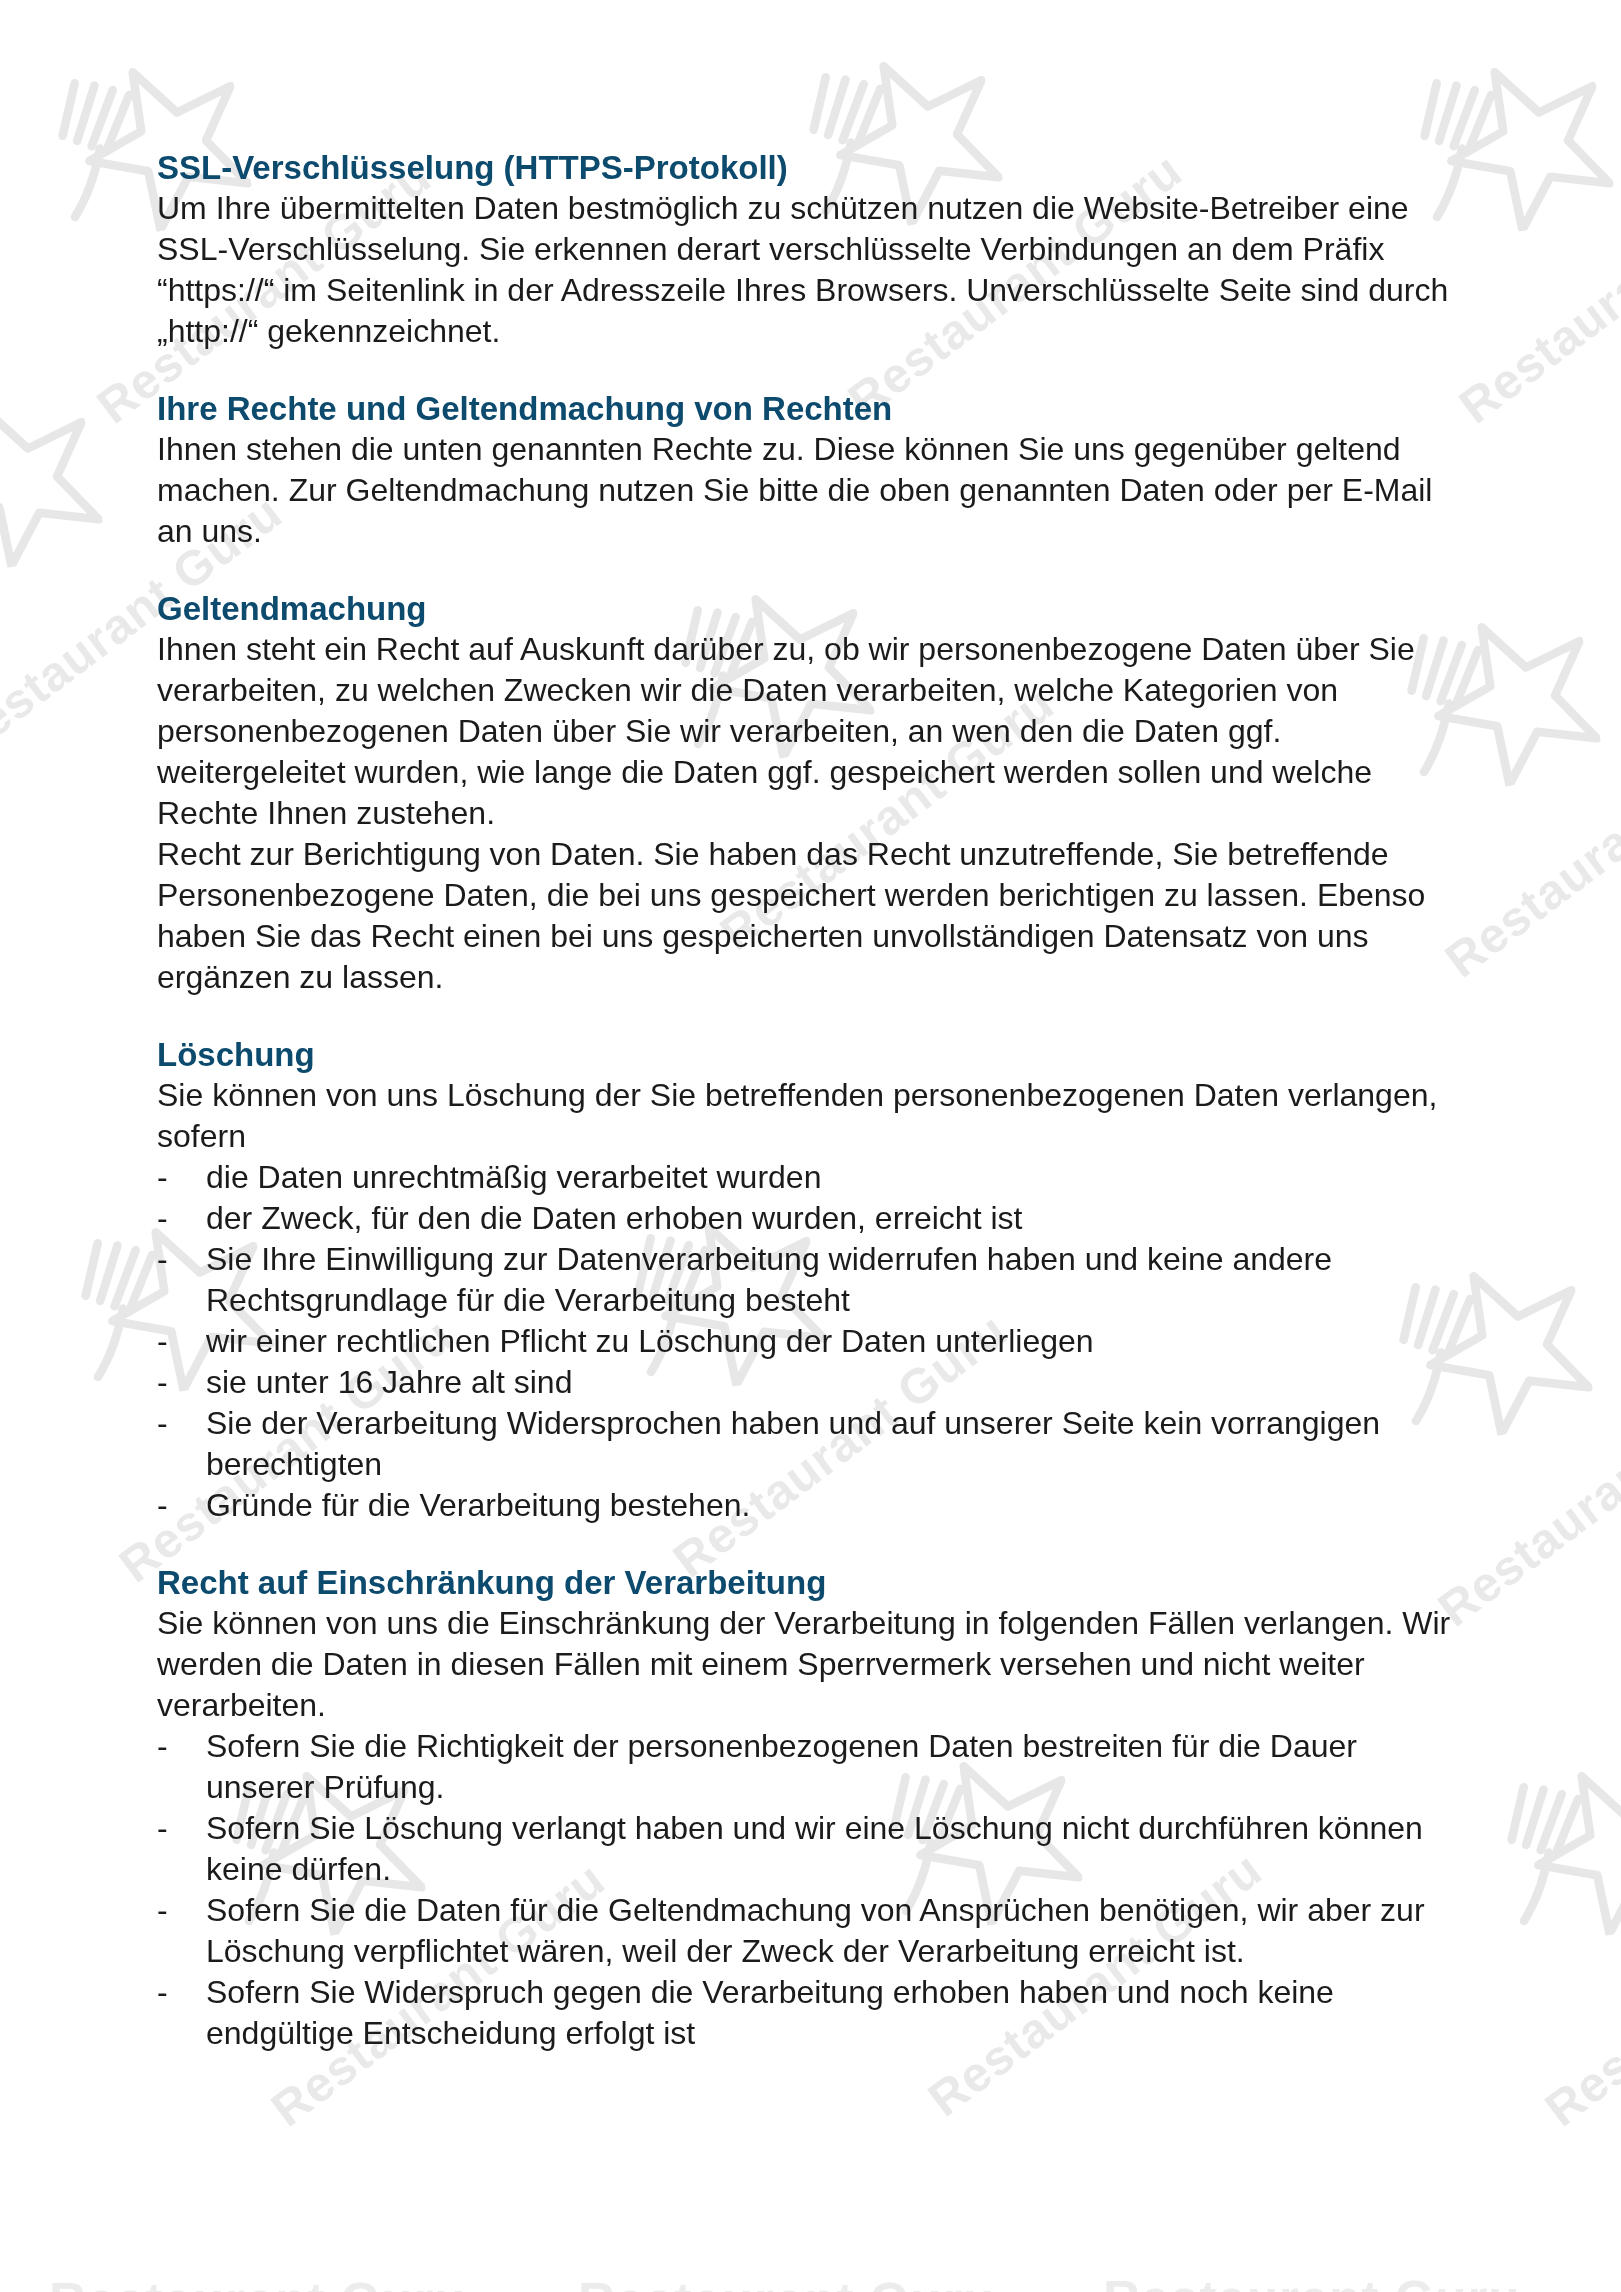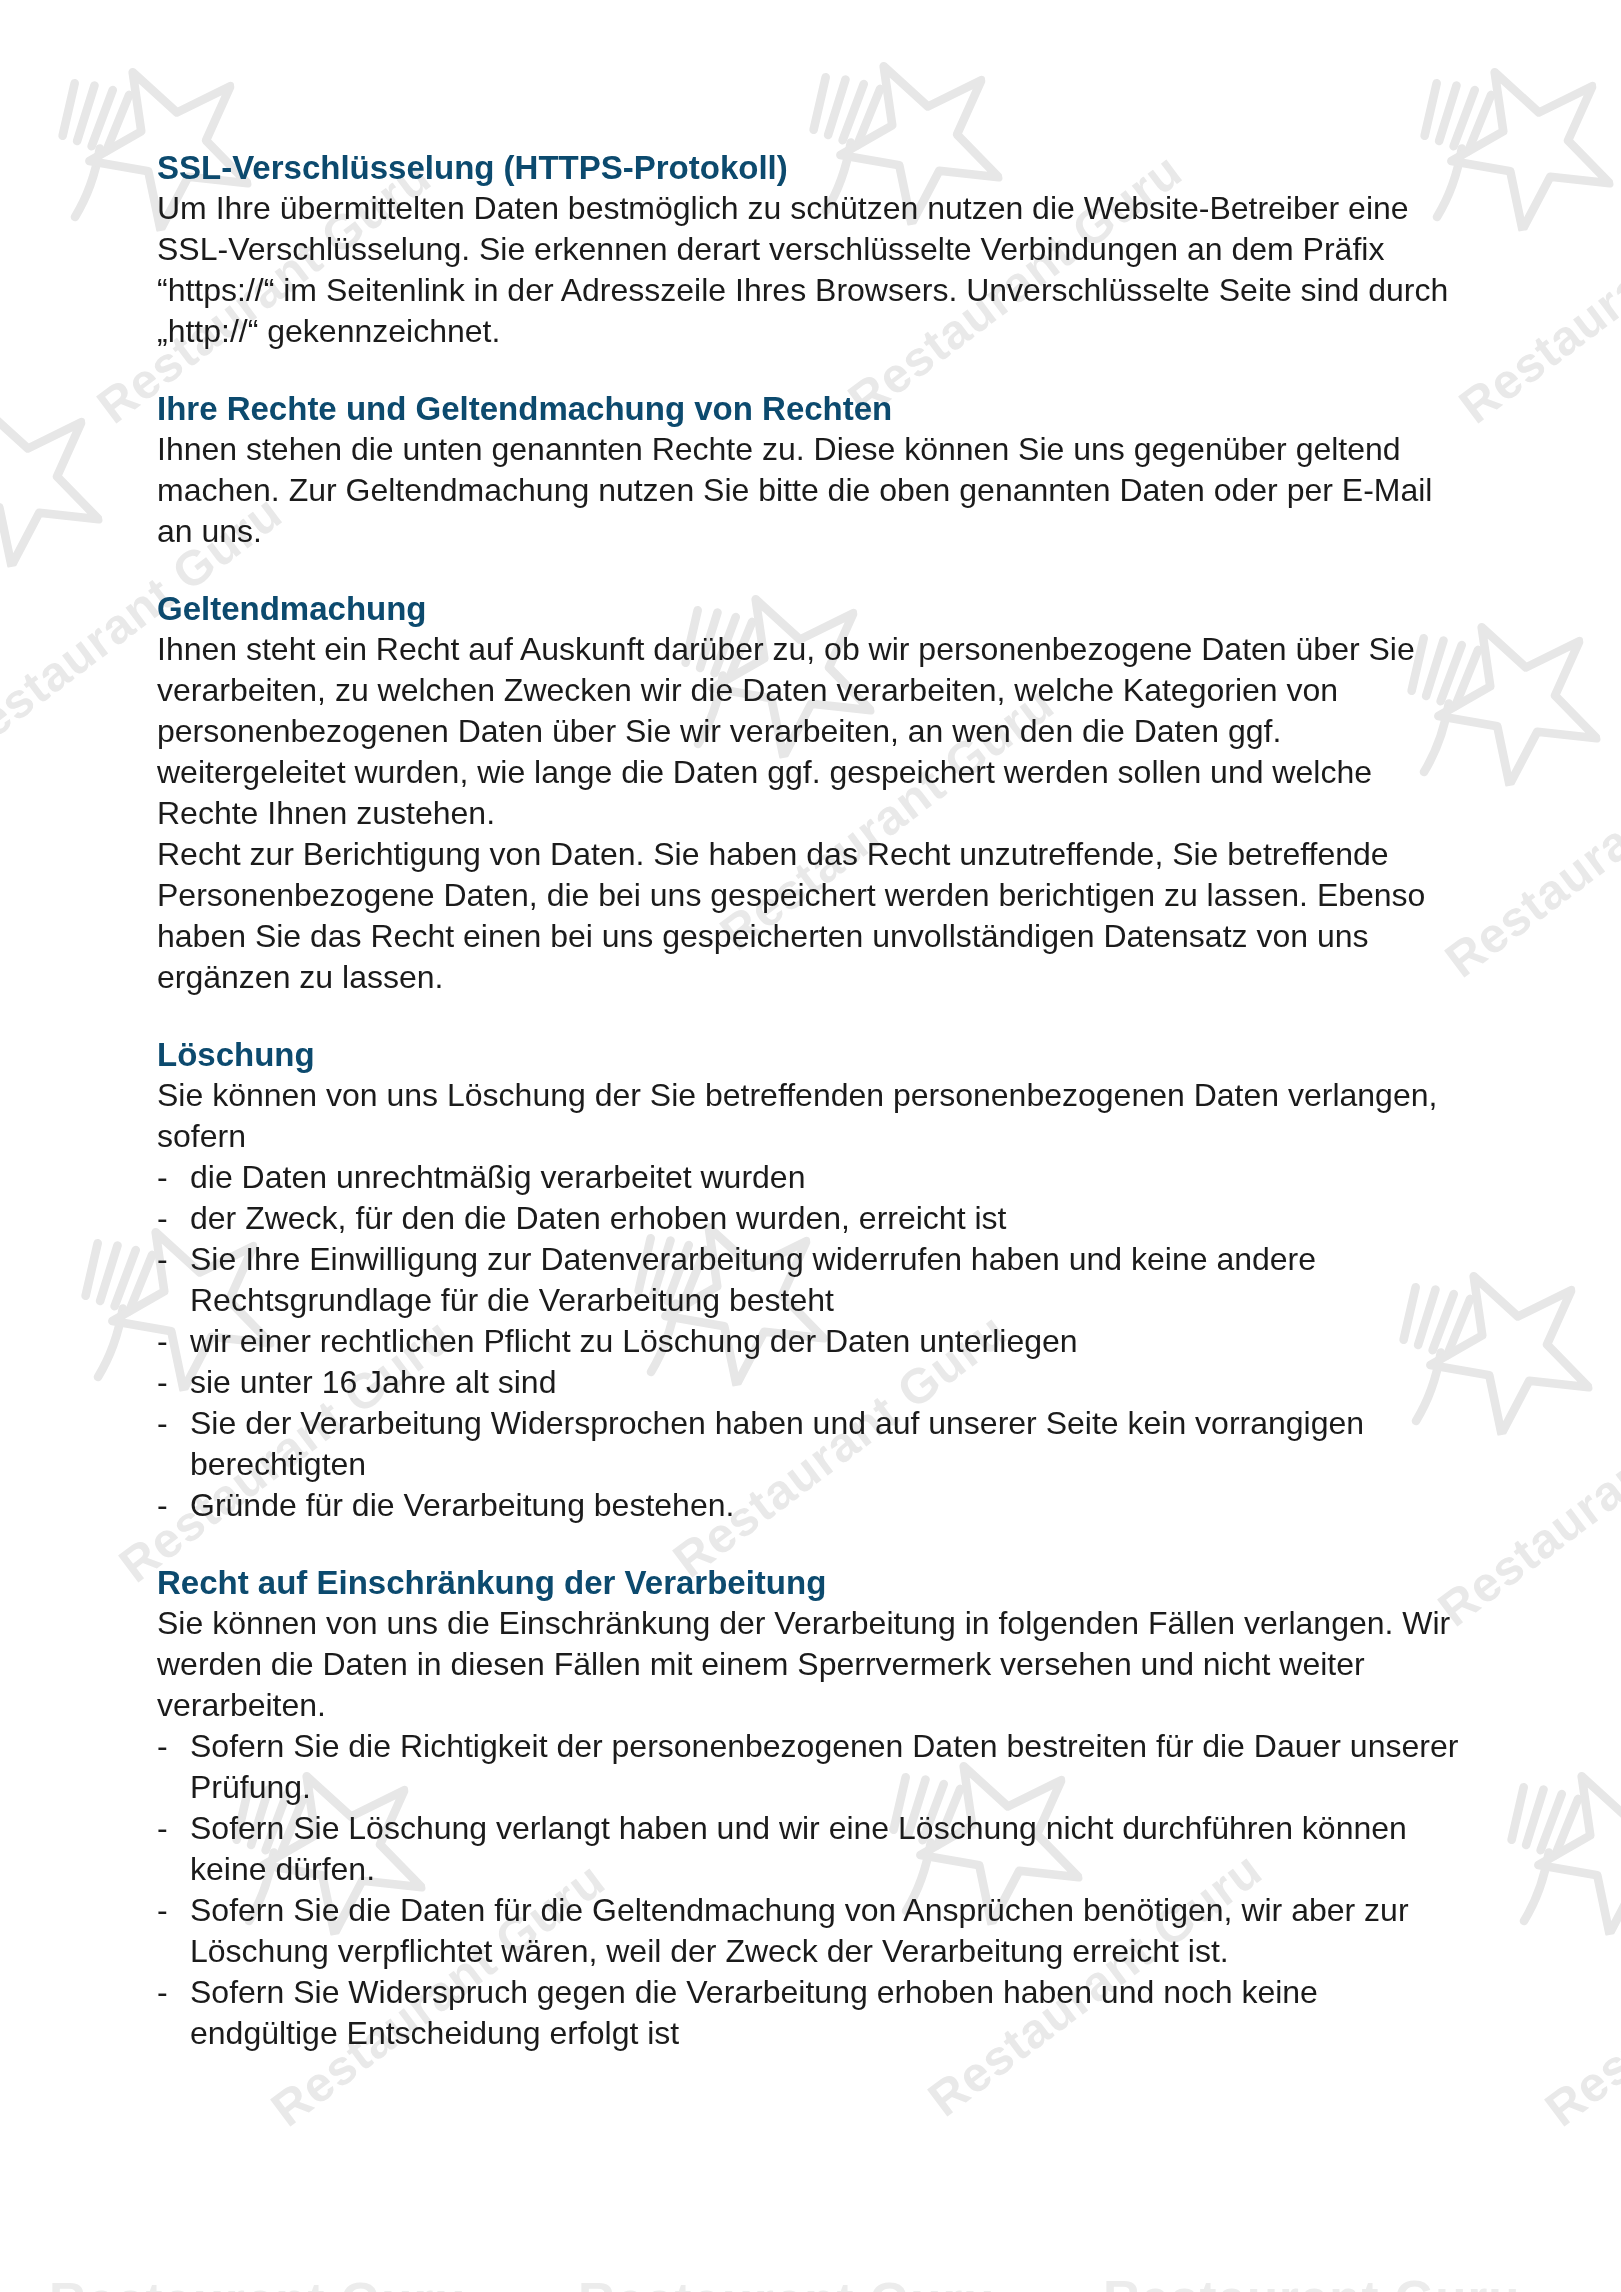--- a/index.html
+++ b/index.html
@@ -44,21 +44,21 @@
   .content h2{
     margin:0;
     font-size:33px;
     line-height:41px;
     font-weight:bold;
     color:#0c4a6e;
   }
   .content p{margin:0;}
   .bullet{display:flex;align-items:flex-start;}
   .bullet .dash{flex:0 0 33px;width:33px;}
-  .bullet .btext{flex:1;}
+  .bullet .btext{flex:1;margin-left:16px;}
 </style>
 </head>
 <body>
 
 <div class="page">
 
   <div class="wm-layer">
       <div class="wm-icon" style="left: 51px; top: 41px;"><svg width="191" height="191" viewBox="0 0 200 200" xmlns="http://www.w3.org/2000/svg">
           <g stroke="#e7e7e7" stroke-width="9" fill="none" stroke-linecap="round" stroke-linejoin="round">
             <path d="M14,84 L36,32"></path>

